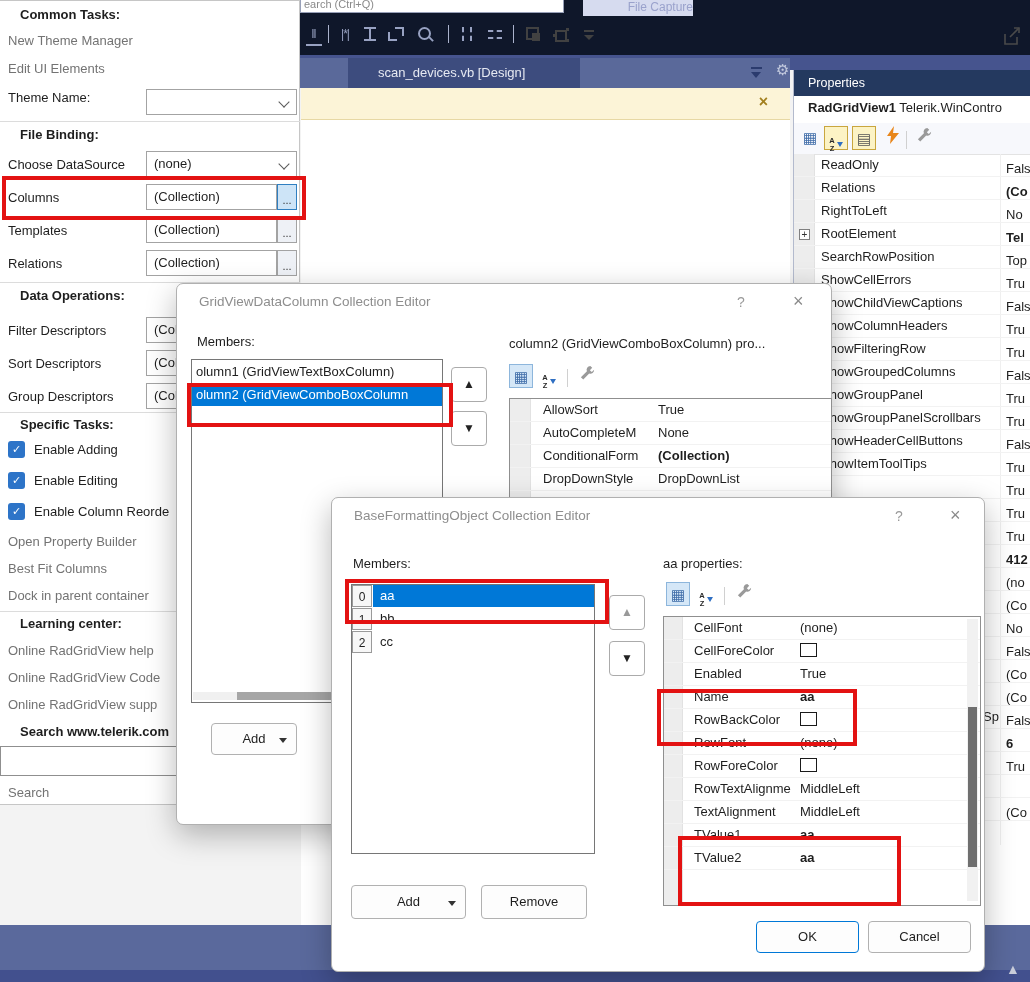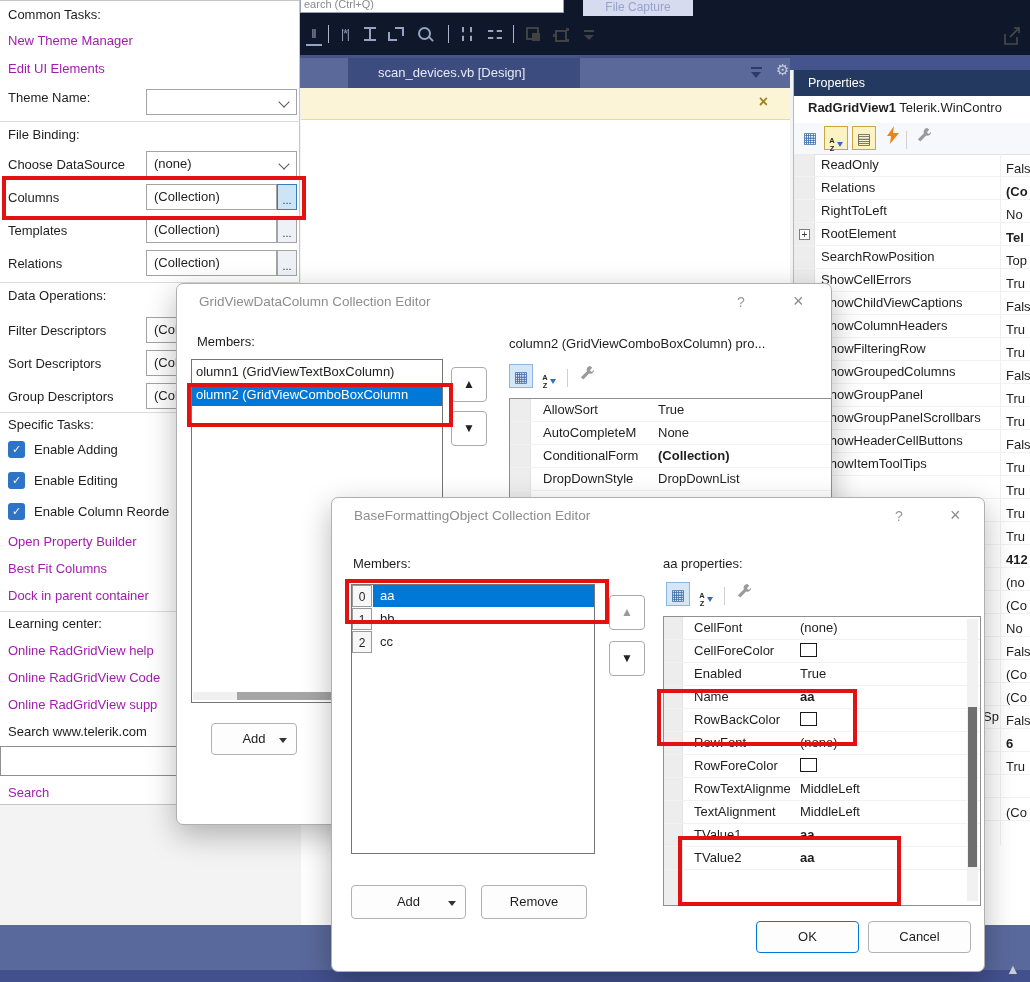--- a/index.html
+++ b/index.html
@@ -4,21 +4,21 @@
 <style>
   html,body{margin:0;padding:0}
   .stage{position:relative;width:1030px;height:982px;overflow:hidden;background:#f3f3f3;
          font-family:"Liberation Sans","DejaVu Sans",sans-serif;color:#1e1e1e;font-size:13px}
   .abs{position:absolute}
   
   .topbar{left:300px;top:0;width:730px;height:70px;background:#0f172a}
   .darkband{left:300px;top:55px;width:730px;height:15px;background:#46548e}
   .searchbox{left:1px;top:0;width:262px;height:12px;background:#fff;border:1px solid #98a0b8;border-top:none}
   .search-text{position:absolute;left:4px;top:-2px;font-size:11px;color:#8a8a8a;white-space:nowrap}
-  .filecap{left:283px;top:0;width:110px;height:16px;background:#d6dbef;color:#9aa2cc;font-size:12px;text-align:center;line-height:15px}
+  .filecap{left:283px;top:0;width:110px;height:16px;background:#d6dbef;color:#9aa2cc;font-size:12px;text-align:right;line-height:15px}
   .ticon{position:absolute;top:22px;height:24px;color:#98a2c2;font-size:13px;line-height:24px;text-align:center}
   .tsep{position:absolute;top:25px;width:1px;height:18px;background:#aab2cc}
   .ic-cols{left:6px;width:16px;border-bottom:2px solid #98a2c2;height:20px;line-height:20px;top:24px}
   .ic-star{left:33px;width:24px;font-size:12px;letter-spacing:-1px}
   .ic-ibeam{left:62px;width:16px}
   .ic-ibeam::before,.ic-ibeam::after{content:'';position:absolute;left:2px;right:2px;height:2px;background:#98a2c2}
   .ic-ibeam::before{top:5px}.ic-ibeam::after{bottom:5px}
   .ic-ibeam i{position:absolute;left:7px;top:7px;width:2px;height:10px;background:#98a2c2}
   .ic-exp{left:86px;width:20px}
   .ic-exp::before{content:'';position:absolute;right:2px;top:5px;width:7px;height:7px;border-top:2px solid #98a2c2;border-right:2px solid #98a2c2}
@@ -48,22 +48,22 @@
   .dw{position:absolute;left:450px;top:8px;width:14px;height:14px}
   .dw::before{content:'';position:absolute;left:1px;top:1px;width:11px;height:2px;background:#2b3b6e}
   .dw::after{content:'';position:absolute;left:1px;top:6px;border-left:5.5px solid transparent;border-right:5.5px solid transparent;border-top:6px solid #2b3b6e}
   .gear{position:absolute;left:476px;top:3px;font-size:15px;color:#c3cade}
   
   .notifbar{left:301px;top:88px;width:489px;height:32px;background:#fcf4d7;border-bottom:1px solid #e7d8a4;box-sizing:border-box}
   .notif-close{position:absolute;right:22px;top:5px;color:#a3801f;font-size:16px;font-weight:bold}
   .editor{left:301px;top:120px;width:489px;height:805px;background:#fff}
   
   .leftpanel{left:0;top:0;width:300px;height:805px;background:#fff;border:1px solid #c6c6c6;border-left:none;box-sizing:border-box}
-  .lp-h{position:absolute;left:8px;font-weight:normal;white-space:nowrap}
-  .lp-link{position:absolute;left:8px;color:#a21caf;white-space:nowrap}
+  .lp-h{position:absolute;left:20px;font-weight:bold;white-space:nowrap}
+  .lp-link{position:absolute;left:8px;color:#737373;white-space:nowrap}
   .lp-label{position:absolute;left:8px;white-space:nowrap}
   .hr{position:absolute;left:0;width:300px;height:1px;background:#dcdcdc}
   .fld{position:absolute;left:146px;height:26px;background:#fff;border:1px solid #a3a3a3;box-sizing:border-box}
   .fld .ftext{position:absolute;left:7px;top:4px;white-space:nowrap}
   .chev{position:absolute;right:8px;top:8px;width:7px;height:7px;border-right:1.6px solid #5a5a5a;border-bottom:1.6px solid #5a5a5a;transform:rotate(45deg)}
   .ellbtn{position:absolute;left:277px;width:20px;height:26px;border:1px solid #a3a3a3;background:#eef1f6;box-sizing:border-box;
           text-align:center;font-size:11px;line-height:30px;color:#333}
   .ellbtn.focus{background:#cde4f7;border:1px solid #2f7fc1}
   .cb{position:absolute;left:8px;width:17px;height:17px;background:#2d74c8;border-radius:3px;color:#fff;font-size:11px;text-align:center;line-height:17px}
   .cb-label{position:absolute;left:34px;white-space:nowrap}

